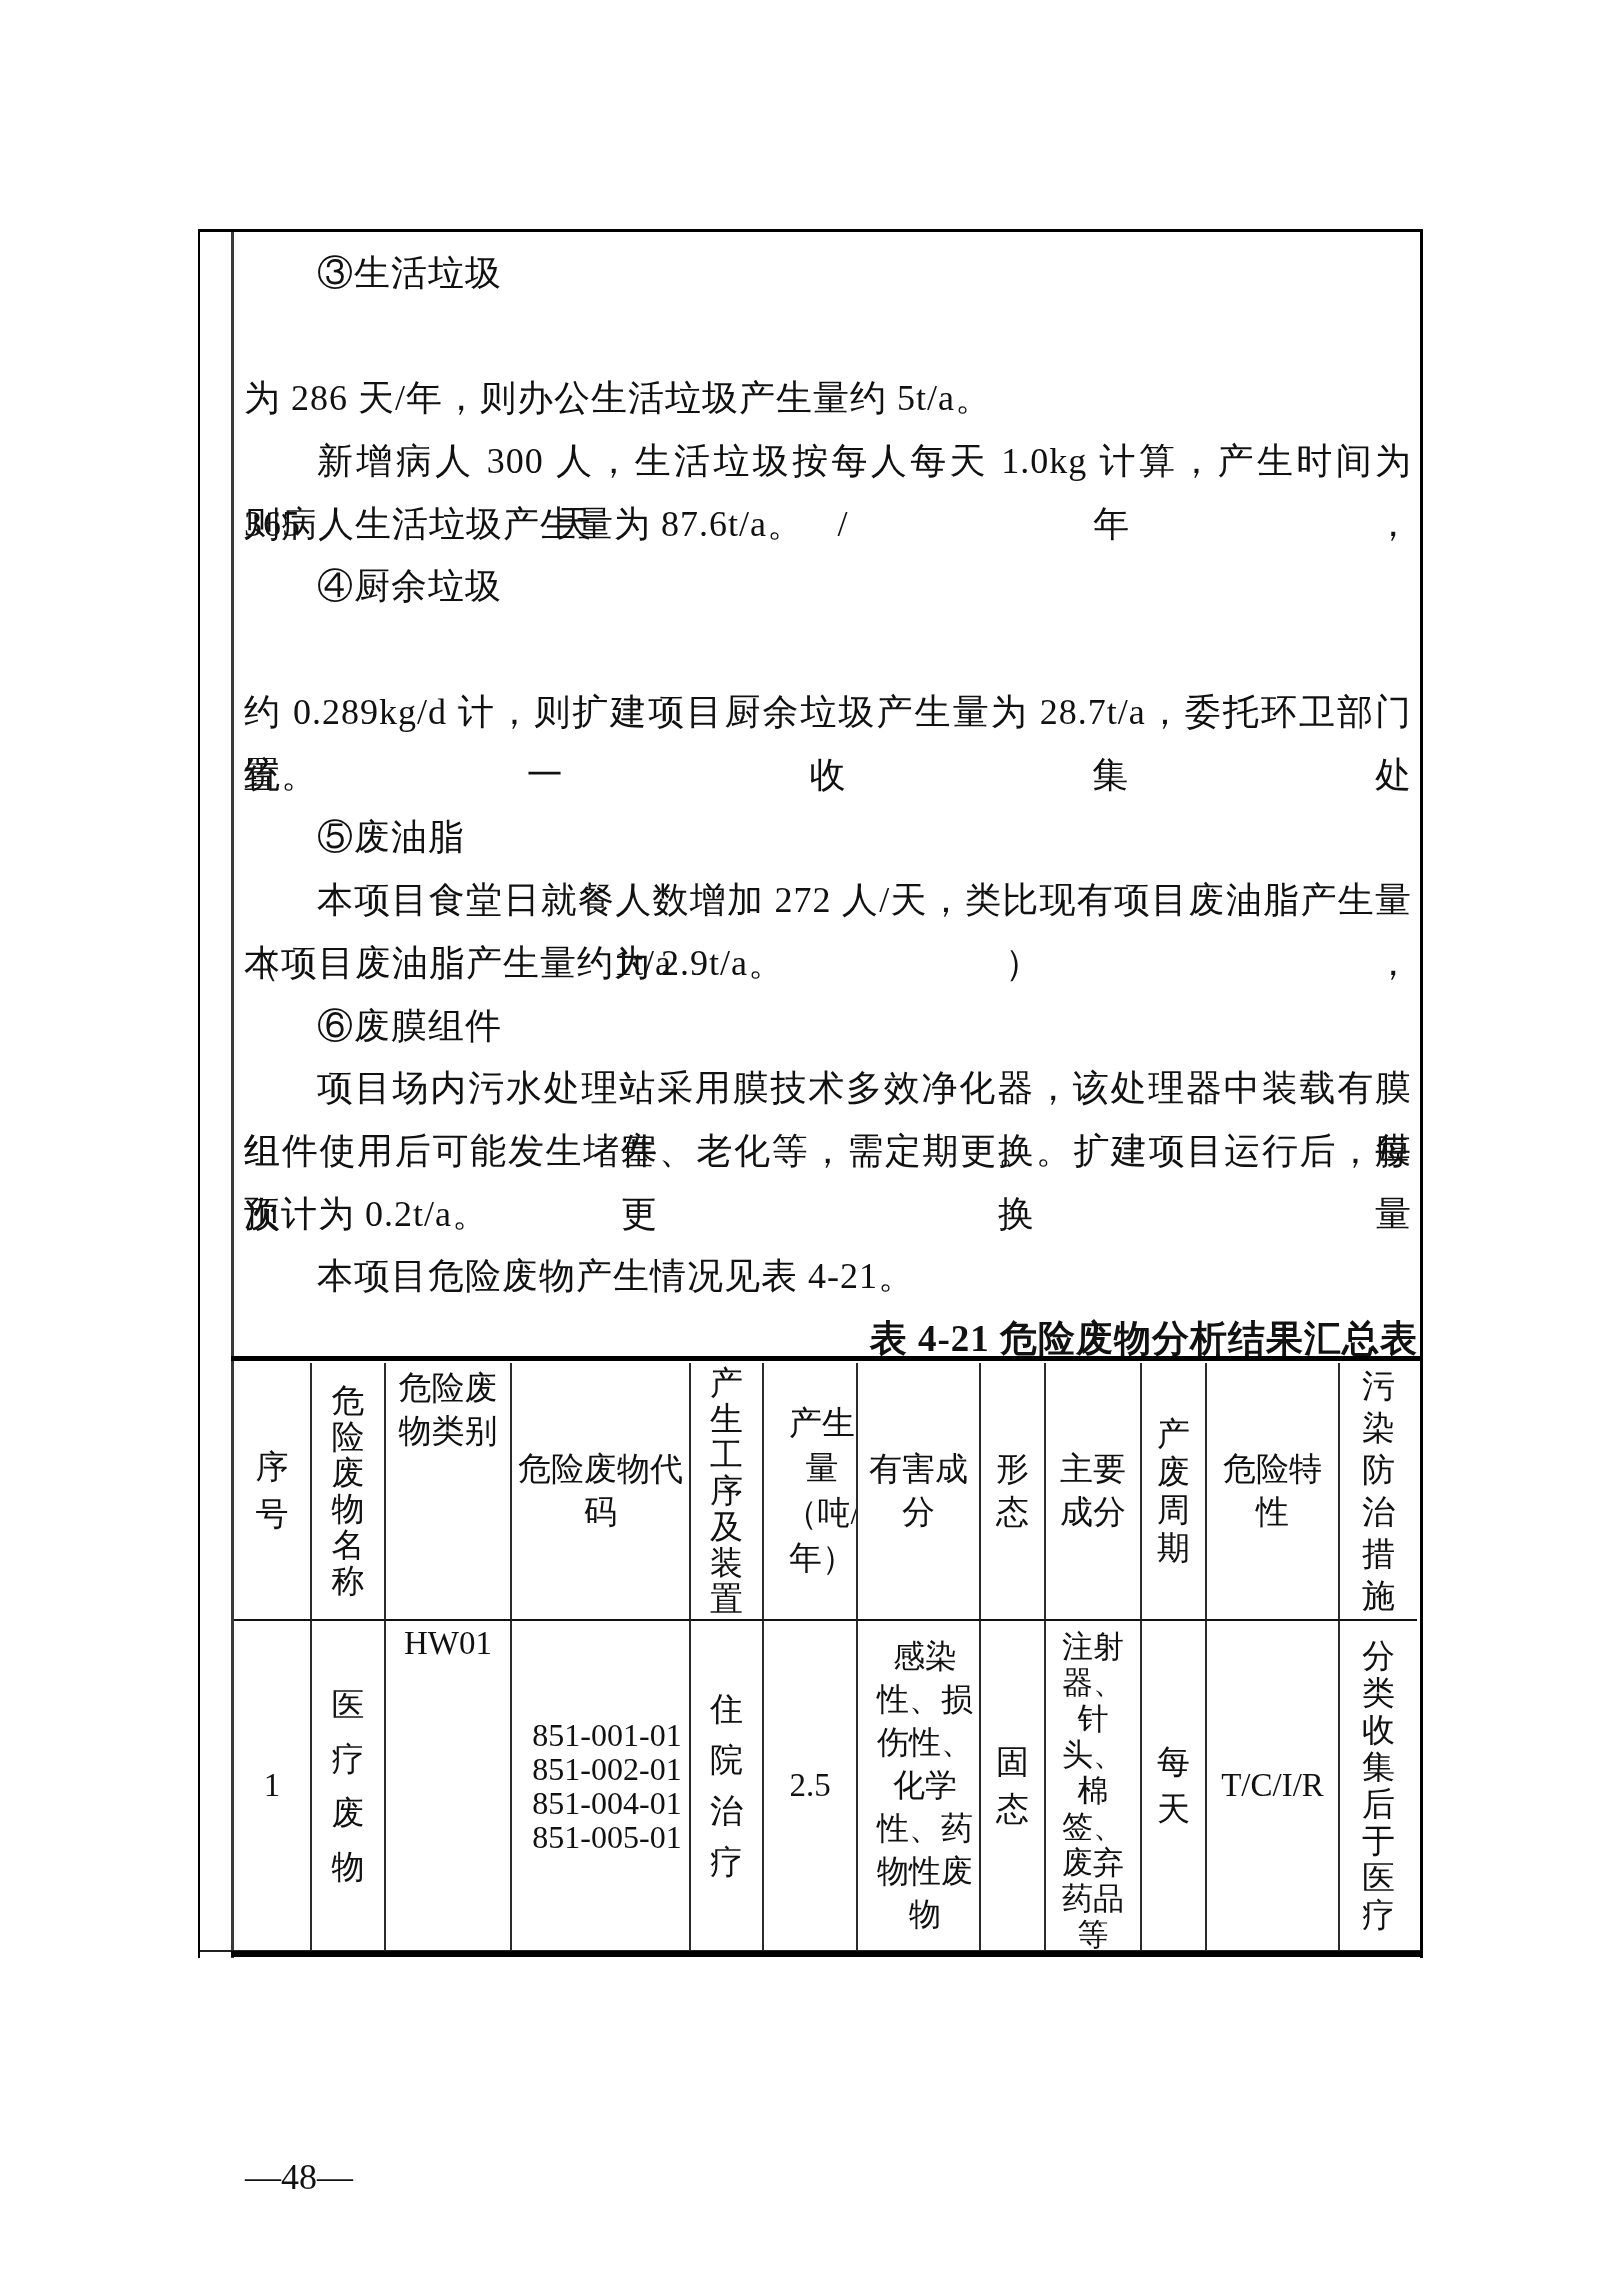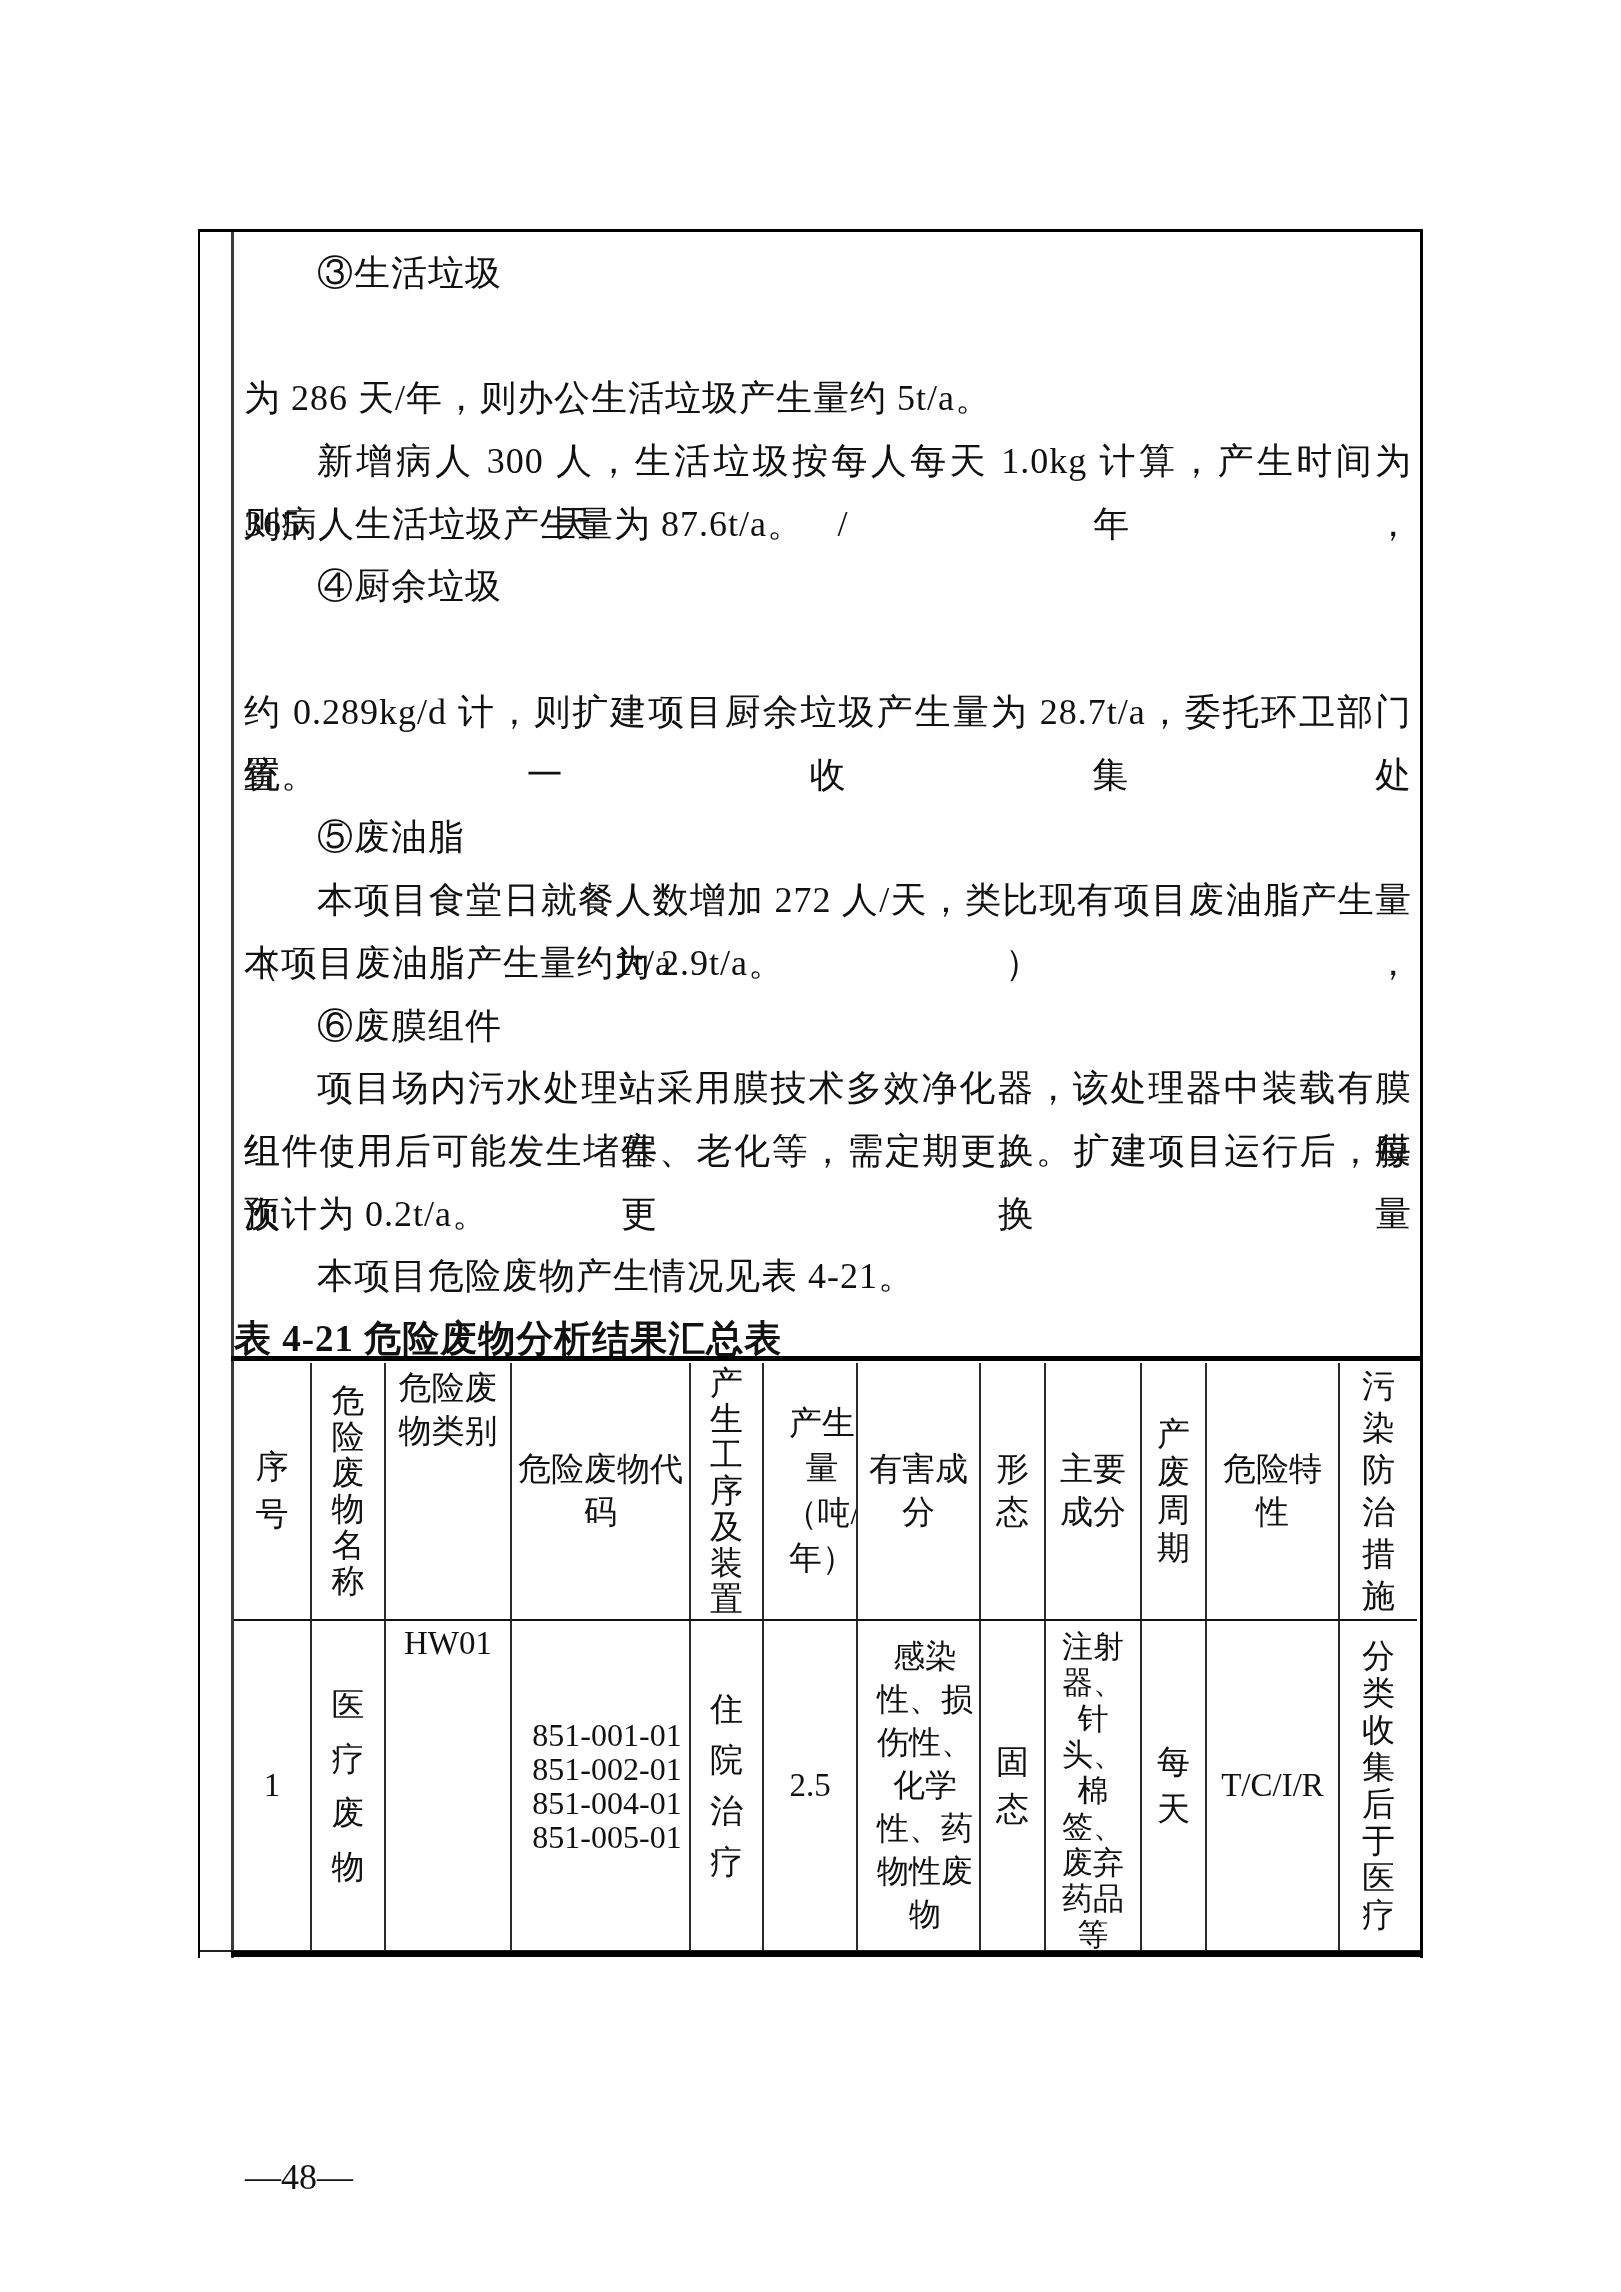--- a/index.html
+++ b/index.html
@@ -22,21 +22,21 @@
     position:absolute;left:44px;width:1168px;height:63px;line-height:63px;
     font-size:36px;letter-spacing:1px;white-space:nowrap;
   }
   .bline.ind{ text-indent:73px; }
   .bline.jfull{
     white-space:normal;text-align:justify;text-align-last:justify;
   }
   
   .tbl-title{
     position:absolute;left:34px;top:1086px;width:1184px;height:41px;
-    line-height:41px;text-align:left;font-size:37px;font-weight:bold;
+    line-height:41px;text-align:right;font-size:37px;font-weight:bold;
     letter-spacing:1px;
   }
   
   .rule-top{
     position:absolute;left:31px;right:0;top:1124px;height:4.9px;background:#000;
   }
   .rule-bottom-thin{
     position:absolute;left:0;right:0;top:1718px;height:2px;background:#222;
   }
   .rule-bottom{

